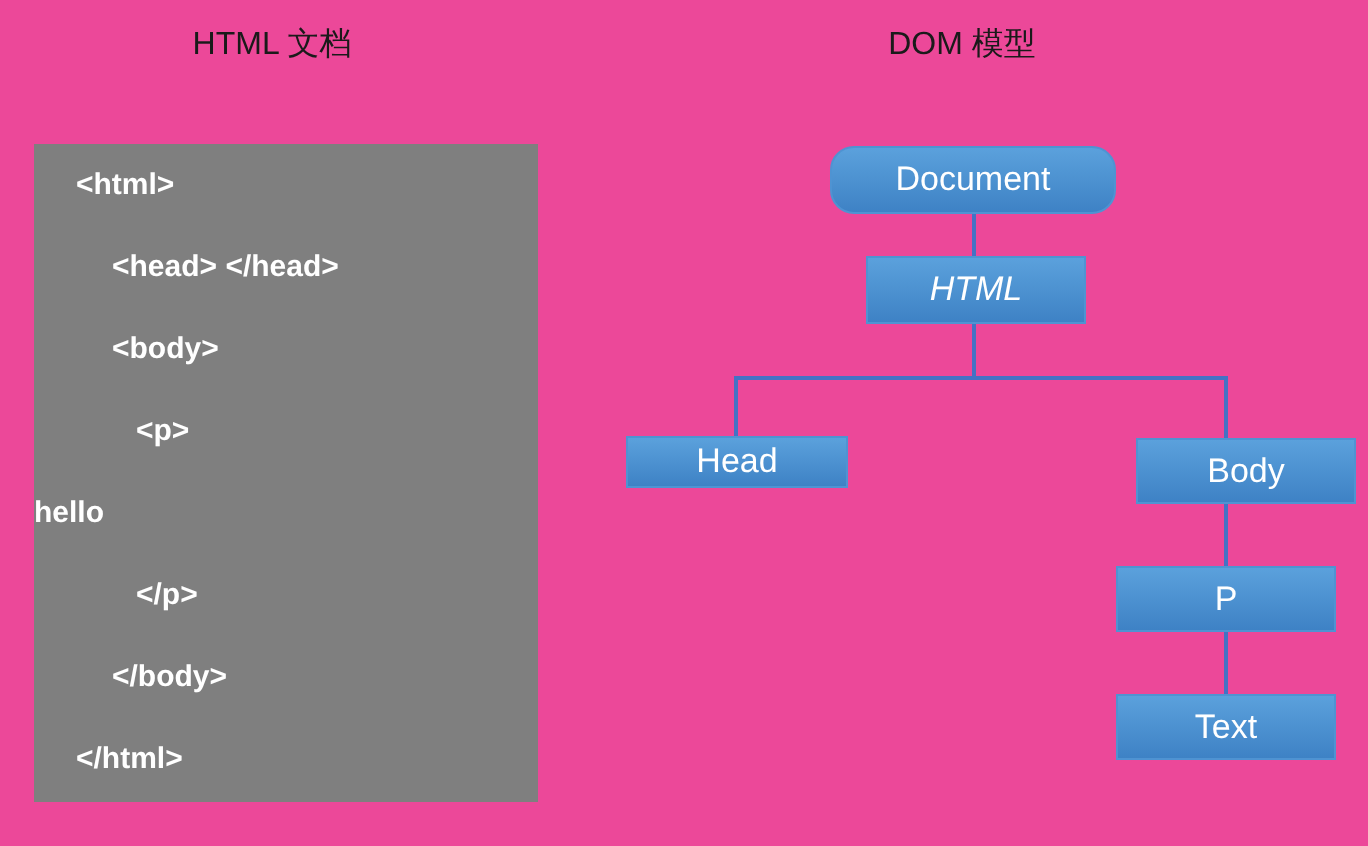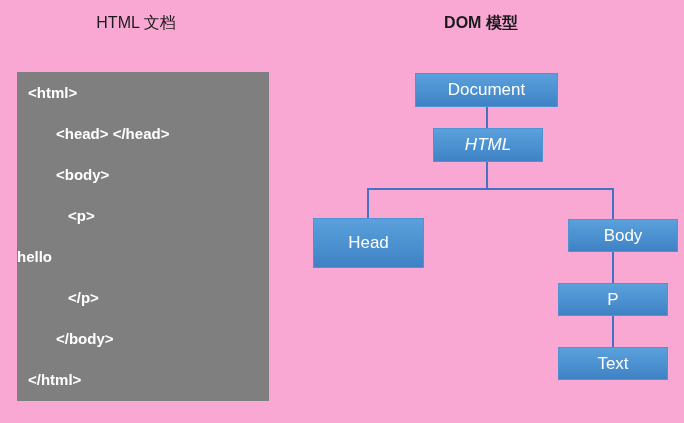--- a/index.html
+++ b/index.html
@@ -5,75 +5,75 @@
   html, body {
     margin: 0;
     padding: 0;
     background: #ffffff;
     font-family: "Liberation Sans", sans-serif;
   }
   .canvas {
     position: relative;
     width: 684px;
     height: 423px;
-    background: #f9a8d4;
+    background: #ec4899;
     overflow: hidden;
   }
   .panel-title {
     position: absolute;
     top: 12px;
     font-size: 16px;
     line-height: 22px;
     color: var(--title-text, #1a1a1a);
     text-align: center;
     white-space: nowrap;
   }
   .panel-title.left  { left: 10px;  width: 252px; }
-  .panel-title.right { left: 336px; width: 290px; font-weight: bold; }
+  .panel-title.right { left: 336px; width: 290px; }
 
   
   .code-box {
     position: absolute;
     left: 17px;
     top: 72px;
     width: 252px;
     height: 329px;
     background: var(--box-gray, #7f7f7f);
     box-sizing: border-box;
   }
   .code-line {
     height: 41px;
     display: flex;
     align-items: center;
     color: var(--code-text, #ffffff);
     font-size: 15px;
     font-weight: bold;
     white-space: pre;
   }
-  .indent-0 { padding-left: 11px; }
+  .indent-0 { padding-left: 21px; }
   .indent-1 { padding-left: 39px; }
   .indent-2 { padding-left: 51px; }
   .indent-3 { }
 
   
   .node {
     position: absolute;
     box-sizing: border-box;
     background: linear-gradient(180deg, var(--node-fill-top, #5ba1dc) 0%, var(--node-fill-bottom, #3e82c5) 100%);
     border: 1px solid var(--node-border, #4f93d2);
     color: var(--node-text, #ffffff);
     font-size: 17px;
     display: flex;
     align-items: center;
     justify-content: center;
     z-index: 2;
   }
-  .node-document { left: 415px; top: 73px;  width: 143px; height: 34px; }
+  .node-document { left: 415px; top: 73px;  width: 143px; height: 34px; border-radius: 12px; }
   .node-html     { left: 433px; top: 128px; width: 110px; height: 34px; font-style: italic; }
-  .node-head     { left: 313px; top: 218px; width: 111px; height: 50px; }
+  .node-head     { left: 313px; top: 218px; width: 111px; height: 26px; }
   .node-body     { left: 568px; top: 219px; width: 110px; height: 33px; }
   .node-p        { left: 558px; top: 283px; width: 110px; height: 33px; }
   .node-text     { left: 558px; top: 347px; width: 110px; height: 33px; }
 
   
   .conn {
     position: absolute;
     background: var(--connector, #4472c4);
     z-index: 1;
   }

